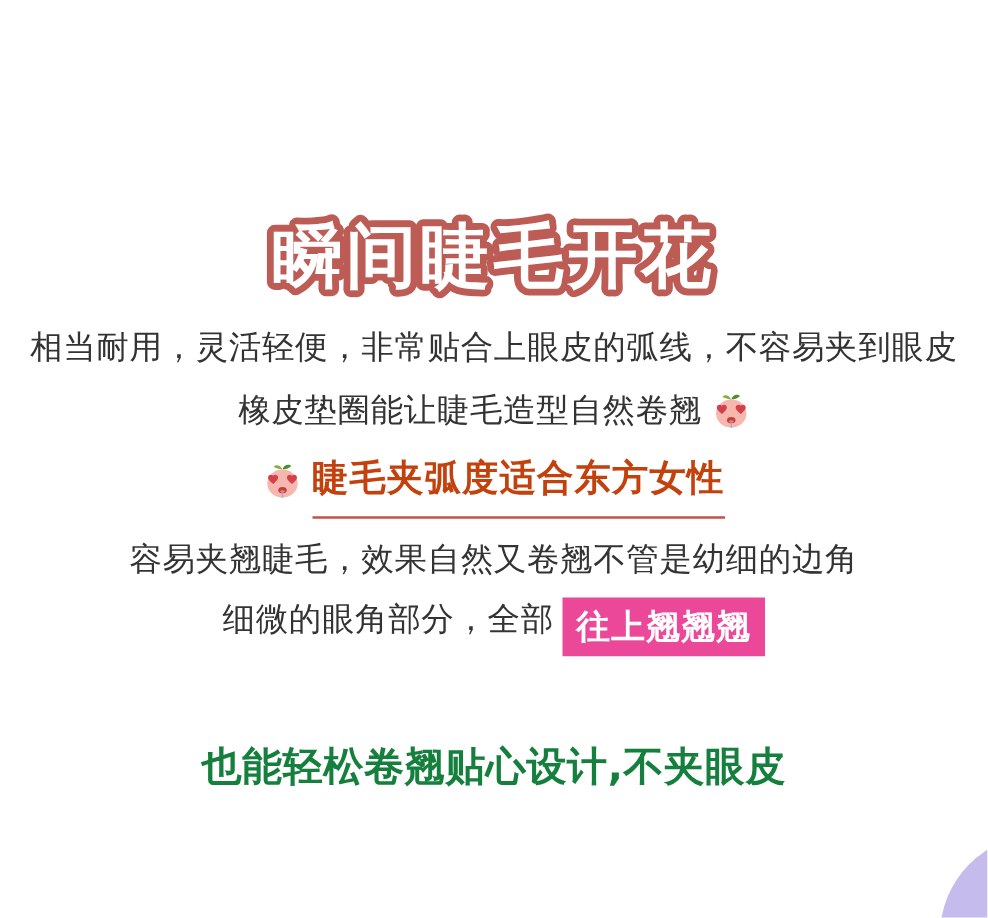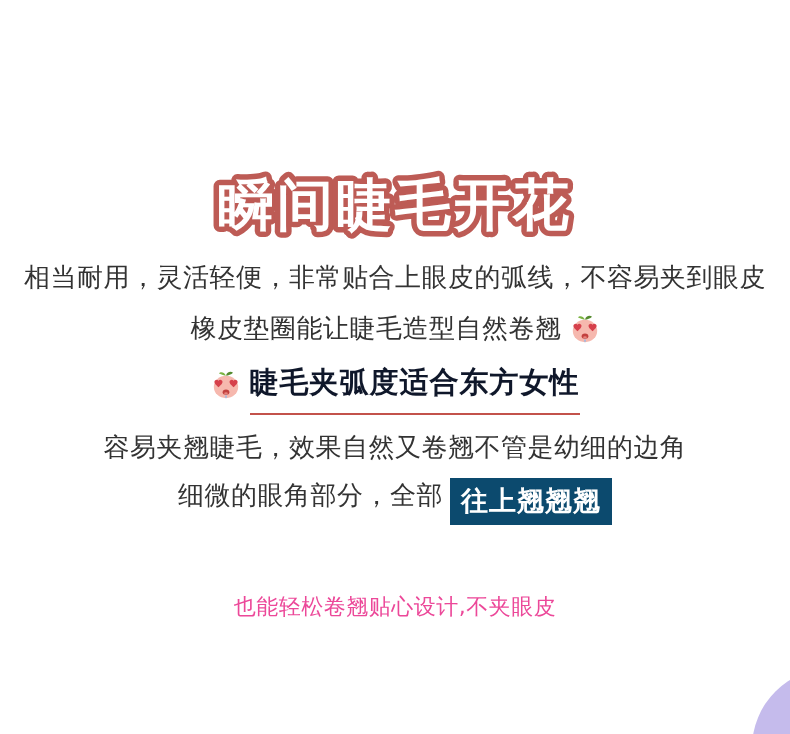--- a/index.html
+++ b/index.html
@@ -38,36 +38,36 @@
   #row-line6 { top: 578px; }
   .emoji {
     display: inline-block; width: 30px; height: 30px;
     vertical-align: -7px;
   }
   .emoji svg { width: 30px; height: 30px; display: block; }
   .emoji-after { margin-left: 8px; }
   .emoji-before { margin-right: 9px; vertical-align: -8px; }
   .heading-text {
     display: inline-block;
-    font-size: 29px; font-weight: 700; color: #0f172a;
+    font-size: 29px; font-weight: 700; color: #c2410c;
     letter-spacing: 1px;
     border-bottom: 2px solid #c3524b;
     padding-bottom: 10px;
   }
   .highlight-box {
     display: inline-block;
-    background: #0c4a6e; color: #ffffff;
+    background: #ec4899; color: #ffffff;
     font-size: 27px; font-weight: 700;
     letter-spacing: 1px;
     padding: 5px 11px 6px 11px;
     margin-left: 7px;
     vertical-align: -6px;
   }
   .accent-line {
-    font-size: 22px; font-weight: 400; color: #ec4899;
+    font-size: 32px; font-weight: 700; color: #15803d;
     letter-spacing: 0.5px;
   }
   .decor-circle {
     position: absolute; left: 752px; top: 654px;
     width: 160px; height: 160px; border-radius: 50%;
     background: #c5bbec;
   }
 </style>
 </head>
 <body>

